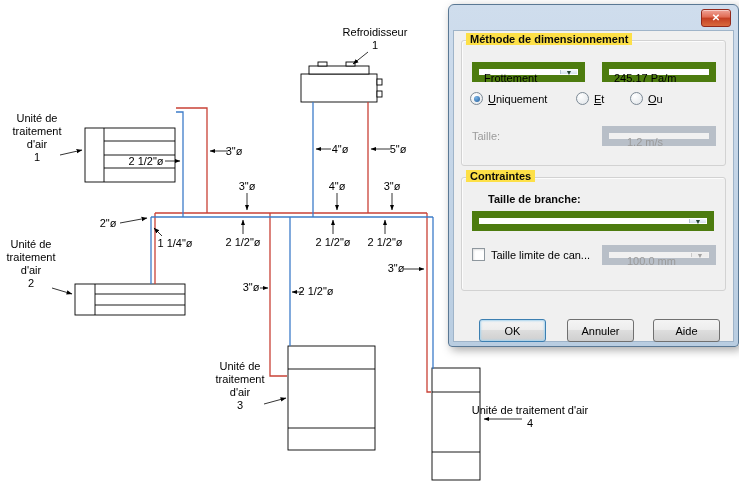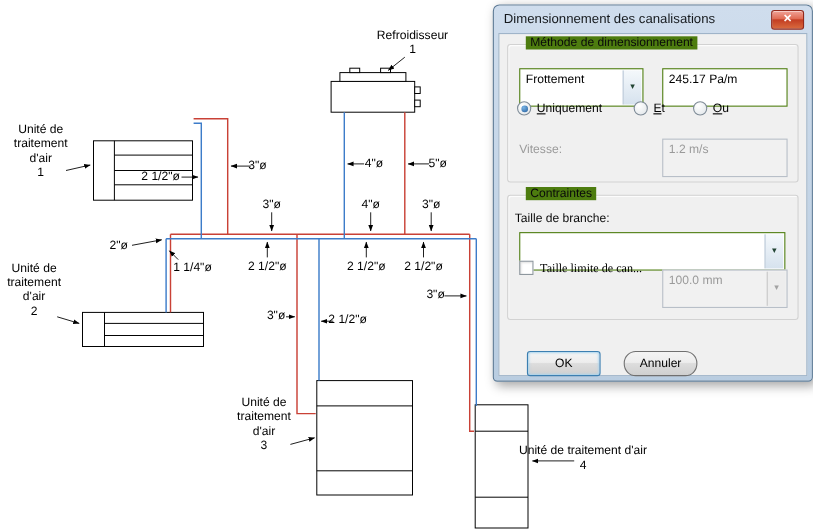--- a/index.html
+++ b/index.html
@@ -23,30 +23,30 @@
   .titlebar{position:absolute;left:0;right:0;top:0;height:24px;}
   .title{position:absolute;left:9px;top:5px;color:#15191d;font-size:12px;}
   .close{position:absolute;right:7px;top:4px;width:28px;height:16px;border:1px solid #93291c;border-radius:3px;
          background:linear-gradient(#f0a398,#e06a52 45%,#c33d22 50%,#d96a3e);
          color:#fff;text-align:center;line-height:15px;font-size:10px;font-weight:bold;cursor:default;
          box-shadow:inset 0 1px 0 rgba(255,255,255,.45);}
   .content{position:absolute;left:4px;right:4px;top:25px;bottom:4px;background:#f0f0f0;
            border:1px solid #9fb4c9;}
   .group{position:absolute;border:1px solid #d2d2d2;border-radius:3px;
          box-shadow:inset 1px 1px 0 #fcfcfc;}
-  .glabel{position:absolute;top:-8px;left:16px;background:#4d7c0f;padding:0 4px;color:#0a0a0a;}
+  .glabel{position:absolute;top:-8px;left:4px;background:#fde047;padding:0 4px;color:#0a0a0a;font-weight:bold;}
   .g1{left:7px;top:9px;right:7px;height:124px;}
   .g2{left:7px;top:146px;right:7px;height:112px;}
-  .combo,.tfield{position:absolute;height:35px;background:#fff;border:1px solid #4d7c0f;box-sizing:border-box;}
+  .combo,.tfield{position:absolute;height:20px;background:#fff;border:7px solid #4d7c0f;box-sizing:border-box;}
   .combo .val,.tfield .val{position:absolute;left:5px;top:3px;white-space:nowrap;color:#000;}
   .combo .cbtn{position:absolute;right:1px;top:1px;bottom:1px;width:16px;
                background:linear-gradient(#f4f8fb,#d6e2ee);border-left:1px solid #b4c4d4;
                font-size:7px;color:#243;display:flex;align-items:center;justify-content:center;}
   .disabled{background:#f1f1f1;border-color:#b8bfc8;}
-  .disabled .val{color:#9a9a9a;}
+  .disabled .val{color:#9a9a9a;margin-left:13px;}
   .disabled .cbtn{background:#ededed;color:#a2a2a2;border-left-color:#c8c8c8;}
   .dlabel{position:absolute;color:#9b9b9b;}
   .slabel{position:absolute;color:#0a0a0a;}
   .radio-item{position:absolute;display:flex;align-items:flex-end;gap:5px;}
   .radio{position:relative;width:13px;height:13px;border:1px solid #7d8a96;border-radius:50%;
          background:radial-gradient(circle at 35% 30%,#ffffff,#dfe4e8);box-sizing:border-box;}
   .radio.sel::after{content:"";position:absolute;left:2.5px;top:2.5px;width:6px;height:6px;border-radius:50%;
          background:radial-gradient(circle at 35% 30%,#79b4e6,#235d9b);}
   .check-item{position:absolute;display:flex;align-items:center;gap:6px;}
   .cbx{width:13px;height:13px;box-sizing:border-box;border:1px solid #8e979e;background:#fff;
@@ -171,21 +171,20 @@
         <span class="pipe-label" style="left: 333px; top: 242px;">2 1/2"ø</span>
         <span class="pipe-label" style="left: 385px; top: 242px;">2 1/2"ø</span>
         <span class="pipe-label" style="left: 251px; top: 287px;">3"ø</span>
         <span class="pipe-label" style="left: 316px; top: 291px;">2 1/2"ø</span>
         <span class="pipe-label" style="left: 396px; top: 268px;">3"ø</span>
       </div>
   </div>
 
   <div class="dialog">
     <div class="titlebar">
-      <span class="title">Dimensionnement des canalisations</span>
       <div class="close">
         <span>✕</span>
       </div>
     </div>
     <div class="content">
 
       <div class="group g1">
         <span class="glabel">Méthode de dimensionnement</span>
 
         <div class="combo" style="left:10px;top:21px;width:113px;">
@@ -202,42 +201,43 @@
         </div>
         <div class="radio-item" style="left:114px;top:51px;">
           <span class="radio"></span>
           <span><u>E</u>t</span>
         </div>
         <div class="radio-item" style="left:168px;top:51px;">
           <span class="radio"></span>
           <span><u>O</u>u</span>
         </div>
 
-        <span class="dlabel" style="left:10px;top:89px;">Vitesse:</span>
+        <span class="dlabel" style="left:10px;top:89px;">Taille:</span>
         <div class="tfield disabled" style="left:140px;top:85px;width:114px;">
           <span class="val">1.2 m/s</span>
         </div>
       </div>
 
       <div class="group g2">
         <span class="glabel">Contraintes</span>
 
-        <span class="slabel" style="left:6px;top:15px;">Taille de branche:</span>
+        <span class="slabel" style="left:26px;top:15px;font-weight:bold;">Taille de branche:</span>
         <div class="combo" style="left:10px;top:33px;right:11px;">
           <span class="cbtn">▼</span>
         </div>
 
-        <div class="check-item" style="left:10px;top:59px;font-family:Liberation Serif, serif;">
+        <div class="check-item" style="left:10px;top:70px;">
           <span class="cbx"></span>
           <span>Taille limite de can...</span>
         </div>
         <div class="combo disabled" style="left:140px;top:67px;width:114px;">
           <span class="val">100.0 mm</span>
           <span class="cbtn">▼</span>
         </div>
       </div>
 
       <button class="btn7 default" style="left:25px;top:288px;">OK</button>
-      <button class="btn7" style="left:113px;top:288px;border-radius:11px;">Annuler</button>
+      <button class="btn7" style="left:113px;top:288px;">Annuler</button>
+      <button class="btn7" style="left:199px;top:288px;">Aide</button>
     </div>
   </div>
 
 </div>
 
 </body></html>

